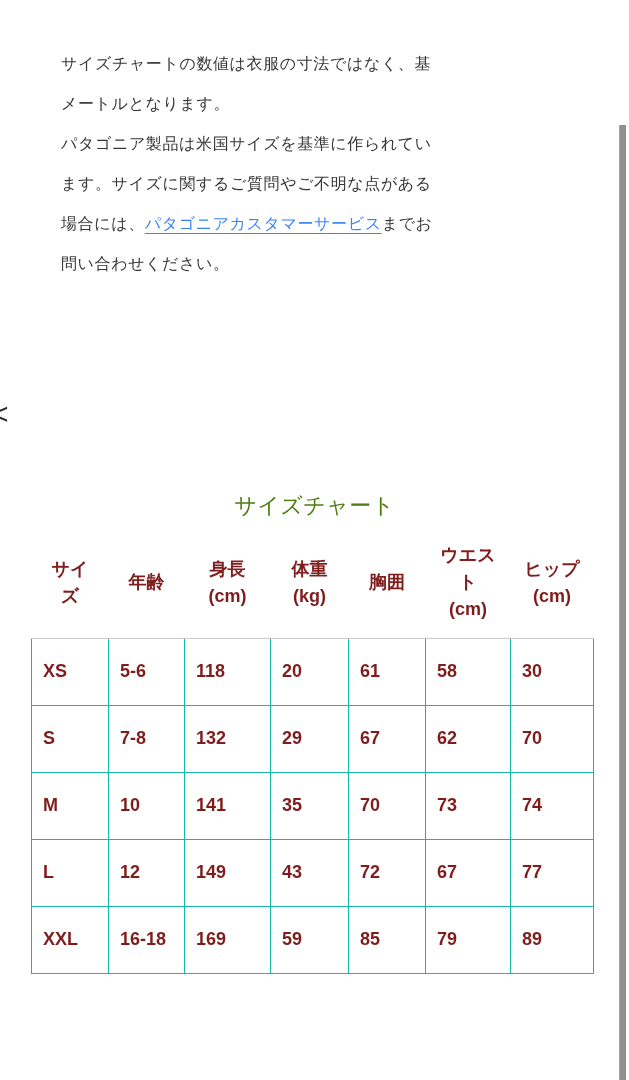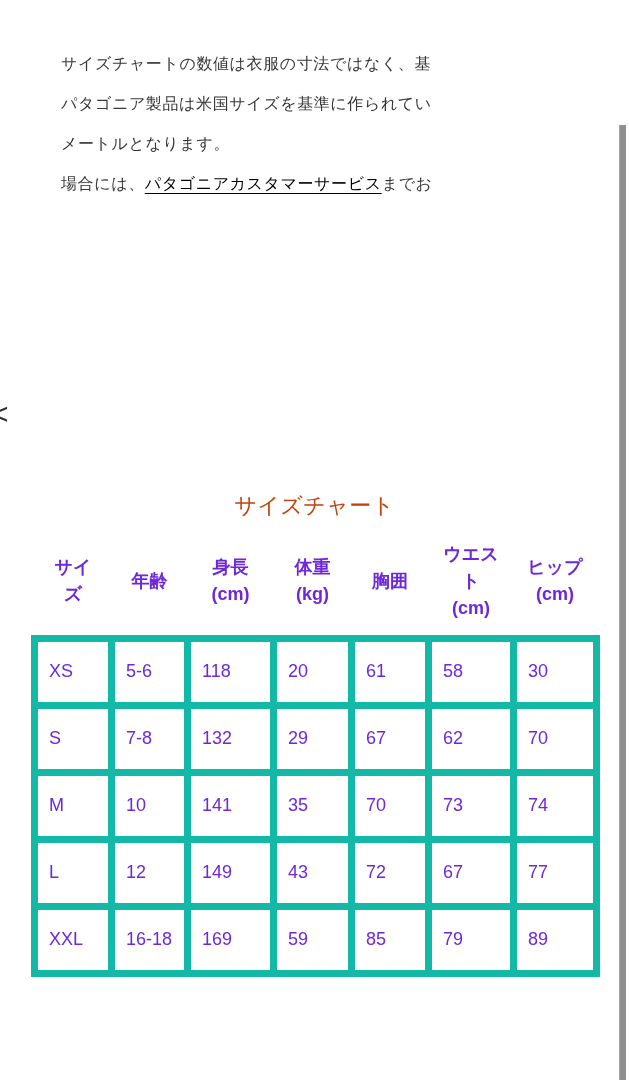--- a/index.html
+++ b/index.html
@@ -25,21 +25,21 @@
     font-size: 16px;
     line-height: 40px;
     letter-spacing: 0.6px;
     color: #363636;
   }
   .intro-line {
     height: 40px;
     white-space: nowrap;
   }
   .link {
-    color: #000000;
+    color: #3b82f6;
     text-decoration: underline;
     text-underline-offset: 4px;
     cursor: pointer;
   }
 
   
   .back {
     position: absolute;
     left: -9px;
     top: 399px;
@@ -51,75 +51,77 @@
 
   
   .chart-title {
     position: absolute;
     left: 0;
     top: 491px;
     width: 629px;
     text-align: center;
     font-size: 22px;
     letter-spacing: 0.5px;
-    color: #c2410c;
+    color: #4d7c0f;
   }
 
   
   table.size-chart {
     position: absolute;
     left: 31px;
     top: 528px;
     width: 562px;
     border-collapse: collapse;
     table-layout: fixed;
     font-size: 18px;
-    color: #6d28d9;
+    color: #7f1d1d;
   }
   table.size-chart thead tr { height: 110px; }
   table.size-chart tbody tr { height: 67px; }
   table.size-chart th {
     font-weight: bold;
     text-align: center;
     vertical-align: middle;
     white-space: pre-line;
     line-height: 27px;
     border: none;
     border-bottom: 1px solid #c8c8c8;
     padding: 0 2px;
   }
   table.size-chart td {
-    border: 7px solid #14b8a6;
+    border: 1px solid #14b8a6;
     text-align: left;
     vertical-align: middle;
     padding-left: 11px;
-    font-weight: normal;
+    font-weight: bold;
   }
 
   
   .scrollbar-thumb {
     position: absolute;
     left: 619px;
     top: 125px;
     width: 6px;
     height: 955px;
     background: #8f8f8f;
     border-left: 1px solid #a6a6a6;
   }
 </style>
 </head>
 <body>
 
 <div class="intro">
   <div class="intro-line">サイズチャートの数値は衣服の寸法ではなく、基</div>
+  <div class="intro-line">メートルとなります。</div>
   <div class="intro-line">パタゴニア製品は米国サイズを基準に作られてい</div>
-  <div class="intro-line">メートルとなります。</div>
+  <div class="intro-line">ます。サイズに関するご質問やご不明な点がある</div>
   <div class="intro-line">
     <span>場合には、</span><span class="link">パタゴニアカスタマーサービス</span><span>までお</span>
   </div>
+  <div class="intro-line">問い合わせください。</div>
 </div>
 
 <div class="back">&lt;</div>
 
 <div class="chart-title">サイズチャート</div>
 
 <table class="size-chart">
   <colgroup>
     <col style="width:77px">
       <col style="width:76px">

